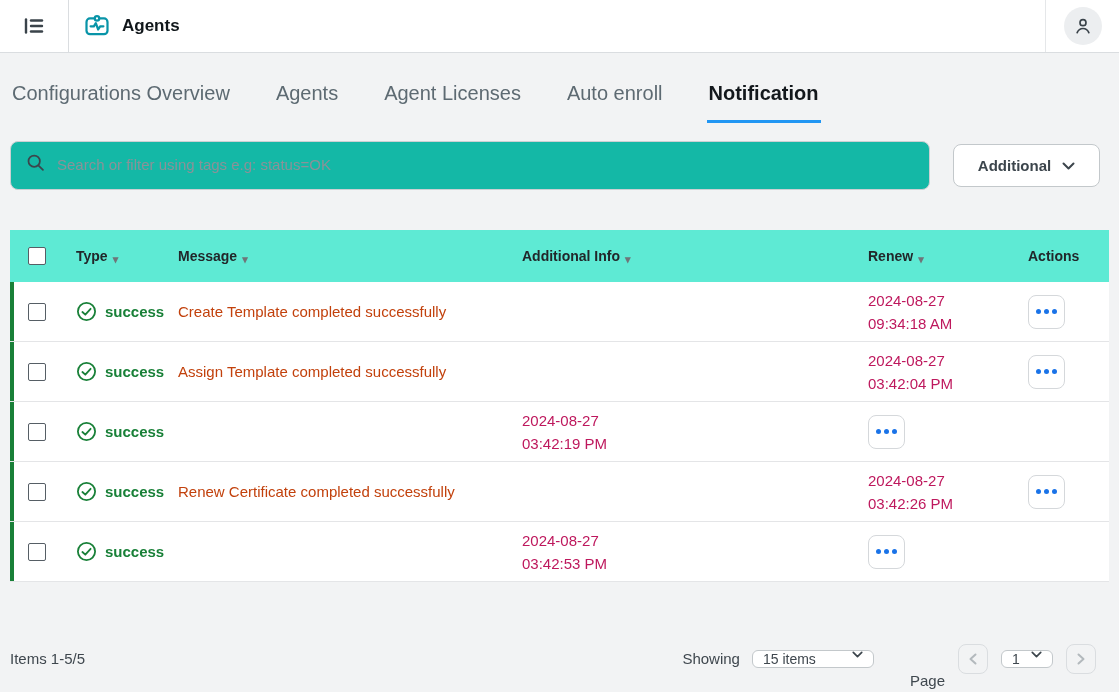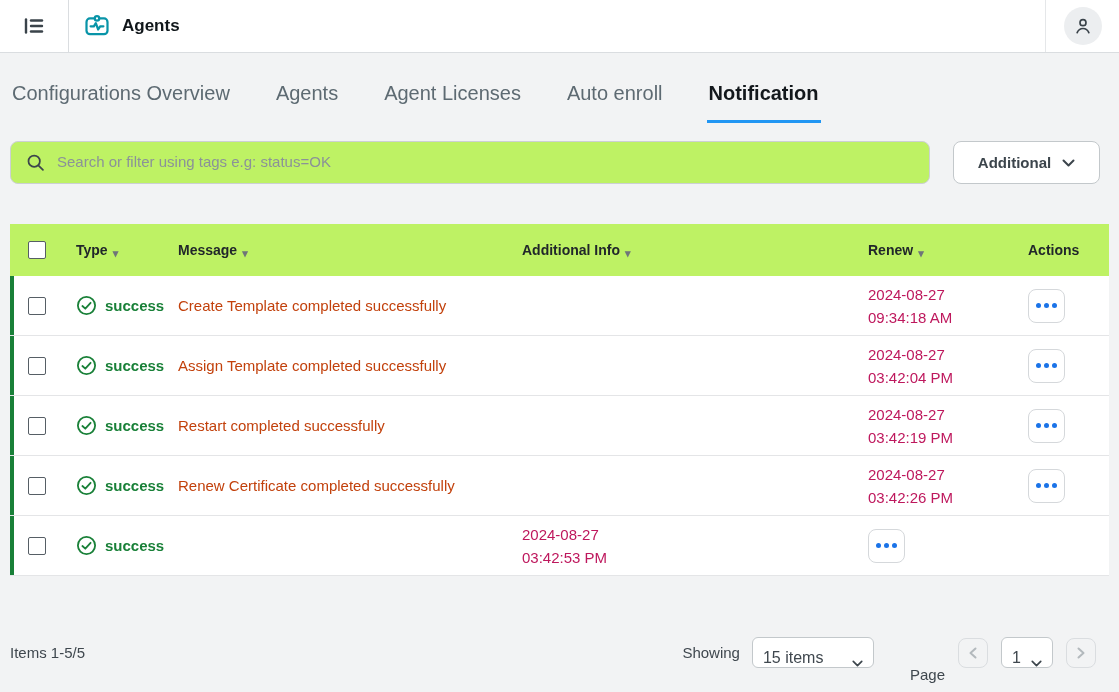--- a/index.html
+++ b/index.html
@@ -25,49 +25,49 @@
   .user-circle { width: 38px; height: 38px; border-radius: 50%; background: #eceef0; border: none; display: flex; align-items: center; justify-content: center; }
 
   
   .tabs { height: 70px; display: flex; align-items: flex-end; gap: 42px; padding-left: 10px; }
   .tab { background: none; border: none; border-bottom: 3px solid transparent; padding: 0 2px 15px; font-size: 20px; color: #5d6a72; }
   .tab.active { color: #13181c; font-weight: 600; border-bottom-color: var(--accent-blue); }
 
   
   .toolbar { display: flex; gap: 23px; padding: 18px 19px 0 10px; align-items: center; }
   .search-box { position: relative; flex: 1; }
-  .search-box input { width: 100%; height: 43px; background: #bef264; border: 1px solid #ccd0d3; border-radius: 8px; padding: 0 14px 2px 46px; font-size: 15px; color: #3c4a52; outline: none; font-family: inherit; }
+  .search-box input { width: 100%; height: 49px; background: #14b8a6; border: 1px solid #ccd0d3; border-radius: 8px; padding: 0 14px 2px 46px; font-size: 15px; color: #3c4a52; outline: none; font-family: inherit; }
   .search-box input::placeholder { color: #8b9298; }
   .search-icon { position: absolute; left: 15px; top: 11px; }
   .operations-btn { width: 147px; height: 43px; background: #fff; border: 1px solid #c3c8cb; border-radius: 8px; display: flex; align-items: center; justify-content: center; gap: 11px; font-size: 15px; font-weight: 600; color: #3c454c; }
 
   
   .table { margin: 40px 10px 0; background: #fff; }
   .trow { display: grid; grid-template-columns: 56px 102px 344px 346px 160px 1fr; align-items: center; }
-  .thead { background: #bef264; height: 52px; font-size: 14px; font-weight: 600; color: #21272a; }
+  .thead { background: #5eead4; height: 52px; font-size: 14px; font-weight: 600; color: #21272a; }
   .th { display: flex; align-items: center; gap: 5px; padding-left: 10px; }
   .th-check { padding-left: 18px; }
   .sort-caret { color: #6f7579; font-size: 11px; line-height: 1; transform: translateY(3px); cursor: pointer; }
   .tbody-row { height: 60px; border-bottom: 1px solid #e4e5e7; position: relative; background: #fff; }
   .tbody-row::before { content: ""; position: absolute; left: 0; top: 0; bottom: 0; width: 4px; background: var(--success-green); }
   .cell { padding-left: 10px; }
   .cell-check { padding-left: 18px; }
   input[type="checkbox"] { appearance: none; -webkit-appearance: none; width: 18px; height: 18px; border: 1.5px solid #565e65; border-radius: 2px; background: #fff; cursor: pointer; display: block; }
   .type-cell { display: flex; align-items: center; gap: 8px; }
   .status-text { color: var(--success-green); font-weight: 700; font-size: 15px; }
   .message-cell { font-size: 15px; color: #c2410c; }
   .time-cell { font-size: 15px; color: #be185d; line-height: 23px; }
   .actions-cell { }
   .ellipsis-btn { width: 37px; height: 34px; background: #fff; border: 1px solid #d5d8db; border-radius: 8px; display: flex; align-items: center; justify-content: center; gap: 3px; }
   .ellipsis-btn .dot { width: 5px; height: 5px; border-radius: 50%; background: var(--dots-blue); }
 
   
   .footer { margin-top: 46px; padding: 0 23px 0 10px; display: flex; align-items: center; font-size: 15px; color: #3f474e; }
   .footer-right { margin-left: auto; display: flex; align-items: center; }
-  .select-box { background: #fff; border: 1px solid #c3c8cb; border-radius: 6px; height: 31px; display: flex; align-items: flex-end; justify-content: space-between; padding: 0 10px; gap: 10px; font-size: 16px; color: #3f474e; }
+  .select-box { background: #fff; border: 1px solid #c3c8cb; border-radius: 6px; height: 18px; display: flex; align-items: flex-start; justify-content: space-between; padding: 0 10px; gap: 10px; font-size: 14px; color: #3f474e; }
   .pagesize-select { width: 122px; margin-left: 12px; }
   .page-label { margin-left: 36px; margin-top: 44px; }
   .pager-btn { width: 30px; height: 30px; background: none; border: 1px solid #dadde0; border-radius: 8px; display: flex; align-items: center; justify-content: center; color: #b3b9bd; margin-left: 13px; }
   .page-select { width: 52px; margin-left: 13px; }
   .chev { display: block; }
 </style>
 </head>
 <body style="--success-green: #198038; --accent-blue: #2196f3; --dots-blue: #1a73e8;">
 
 <header class="topbar">
@@ -206,21 +206,20 @@
     <div class="cell cell-check">
         <input type="checkbox" style="">
       </div>
     <div class="cell type-cell">
       <svg width="21" height="21" viewBox="0 0 21 21" fill="none" stroke="#198038" stroke-width="1.8" stroke-linecap="round" stroke-linejoin="round">
           <circle cx="10.5" cy="10.5" r="8.6"></circle>
           <polyline points="6.4,11 9.3,13.7 14.6,7.8"></polyline>
         </svg>
       <span class="status-text">success</span>
     </div>
-    <div class="cell message-cell">Restart completed successfully</div>
     <div class="cell"></div>
     <div class="cell time-cell">
       <div>2024-08-27</div>
       <div>03:42:19 PM</div>
     </div>
     <div class="cell actions-cell">
       <button class="ellipsis-btn">
           <span class="dot"></span>
           <span class="dot"></span>
           <span class="dot"></span>

